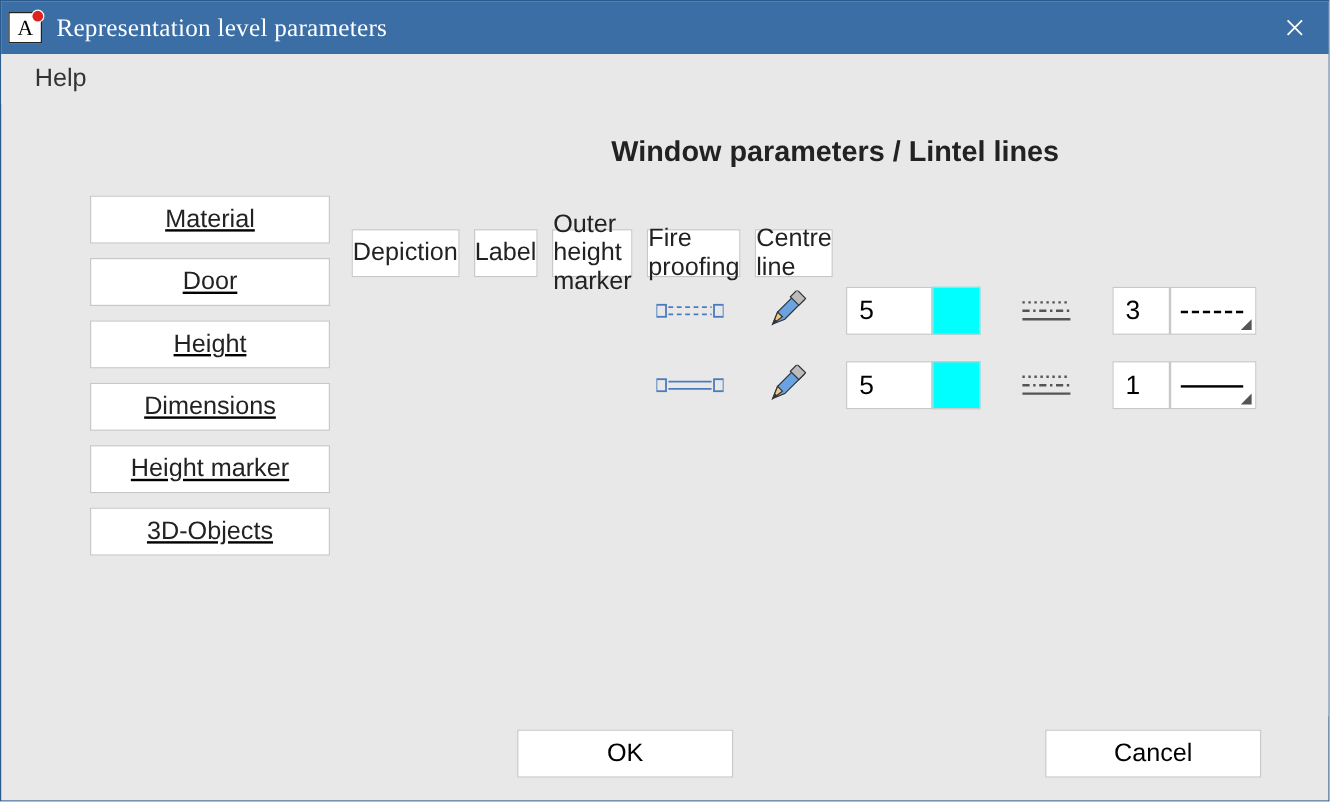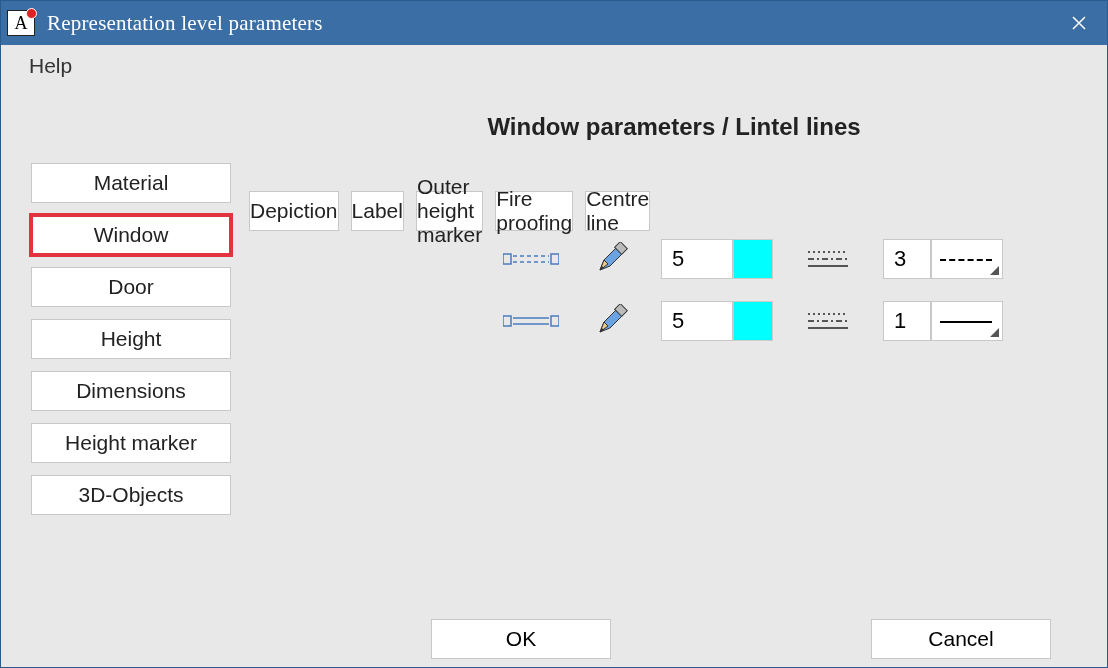--- a/index.html
+++ b/index.html
@@ -46,28 +46,29 @@
   }
   .menubar {
     height: 42px; background: #e8e8e8;
     display: flex; align-items: center; padding: 7px 20px;
     font-size: 21px; color: #333;
   }
   .menuitem { padding: 4px 8px; }
   .content {
     flex: 1; padding: 20px 30px 10px 30px;
     background: #e8e8e8;
+    margin-left: 44px;
   }
   .page-title {
     text-align: center; font-weight: 700;
     font-size: 24px; color: #222; margin: 6px 0 22px 240px;
   }
   .columns { display: flex; gap: 18px; }
 
-  .cat-list { width: 200px; display: flex; flex-direction: column; gap: 12px; }
+  .cat-list { width: 200px; display: flex; flex-direction: column; gap: 12px; text-decoration: underline; }
   .cat-btn {
     height: 40px; background: #fff;
     border: 1px solid #c8c8c8; font-size: 21px;
     display: flex; align-items: center; justify-content: center;
     color: #222; cursor: pointer;
   }
   .cat-btn.selected { outline: 4px solid #e1343f; outline-offset: -2px; }
 
   .sub-list { width: 234px; display: flex; flex-direction: row; gap: 12px; margin-top: 28px; }
   .sub-btn {
@@ -113,21 +114,21 @@
   .linestyle-dashed::before {
     content: ""; position: absolute; left: 8px; right: 10px; top: 50%;
     border-top: 2px dashed #000;
   }
   .linestyle-solid::before {
     content: ""; position: absolute; left: 8px; right: 10px; top: 50%;
     border-top: 2px solid #000;
   }
 
   .footer {
-    height: 70px; display: flex; align-items: flex-end;
+    height: 70px; display: flex; align-items: center;
     padding: 0 56px 8px 40px; gap: 260px;
   }
   .footer-spacer { width: 130px; }
   .dlg-btn {
     width: 180px; height: 40px; background: #fff;
     border: 1px solid #c8c8c8; font-size: 21px;
     display: flex; align-items: center; justify-content: center;
     cursor: pointer;
   }
 </style>
@@ -150,21 +151,20 @@
     <div class="menuitem">Help</div>
   </div>
 
   <div class="content">
     <div class="page-title">Window parameters / Lintel lines</div>
 
     <div class="columns">
 
       <div class="cat-list">
         <div class="cat-btn">Material</div>
-        <div class="cat-btn selected">Window</div>
         <div class="cat-btn">Door</div>
         <div class="cat-btn">Height</div>
         <div class="cat-btn">Dimensions</div>
         <div class="cat-btn">Height marker</div>
         <div class="cat-btn">3D-Objects</div>
       </div>
 
       <div class="sub-list">
         <div class="sub-btn">Depiction</div>
         <div class="sub-btn">Label</div>

